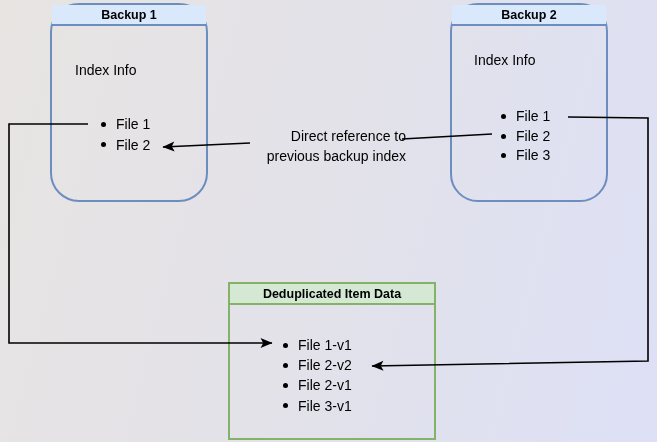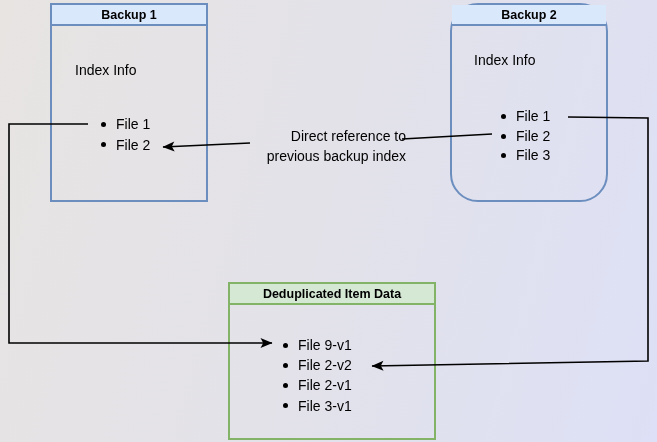--- a/index.html
+++ b/index.html
@@ -72,21 +72,21 @@
     stroke:var(--arrow,#000);
     stroke-width:1.6px;
   }
   .ah{fill:var(--arrow,#000);}
 </style>
 </head>
 <body>
 
 <div id="canvas">
 
-  <div class="node blue" style="left:50px;top:3px;width:158px;height:199px;">
+  <div class="node blue" style="left:50px;top:3px;width:158px;height:199px;border-radius:29px;">
     <div class="node-header">
       <span>Backup 1</span>
     </div>
   </div>
   <span class="index-label" style="left:75px;top:62px;">Index Info</span>
   <ul class="file-list b1">
     <li>File 1</li>
     <li>File 2</li>
   </ul>
 
@@ -101,21 +101,21 @@
     <li>File 2</li>
     <li>File 3</li>
   </ul>
 
   <div class="node green" style="left:228px;top:282px;width:208px;height:158px;">
     <div class="node-header">
       <span>Deduplicated Item Data</span>
     </div>
   </div>
   <ul class="file-list dd">
-    <li>File 9-v1</li>
+    <li>File 1-v1</li>
     <li>File 2-v2</li>
     <li>File 2-v1</li>
     <li>File 3-v1</li>
   </ul>
 
   <div class="annotation">
     <span>Direct reference to</span>
     <span>previous backup index</span>
   </div>
 

